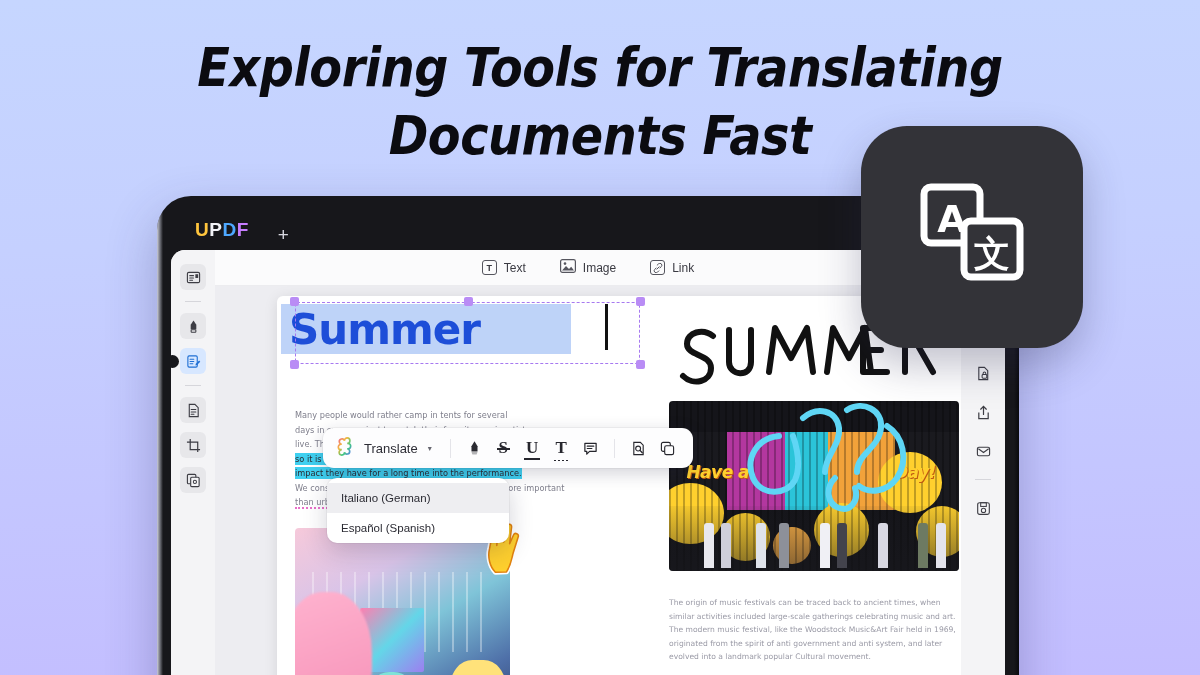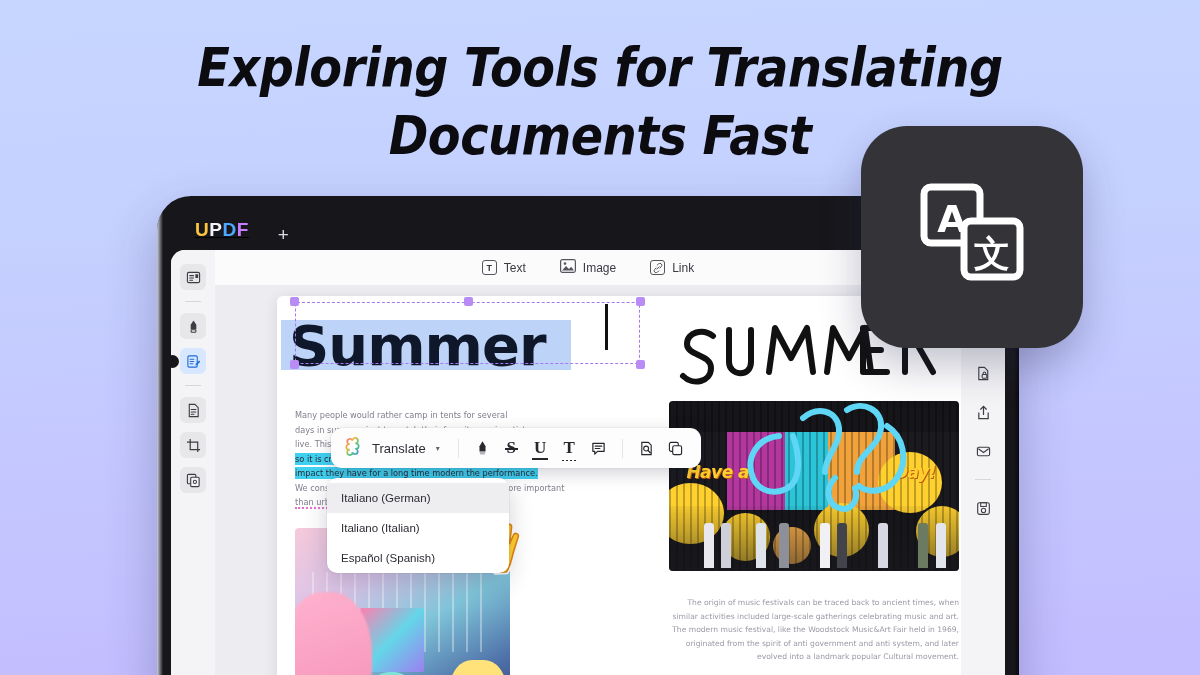--- a/index.html
+++ b/index.html
@@ -53,21 +53,21 @@
     border-radius:34px 0 0 0; opacity:.85;
   }
   .tablet::after{
     content:""; position:absolute; right:0; top:0; width:5px; height:100%;
     background:linear-gradient(270deg,#0a0a0d,rgba(10,10,13,0));
     border-radius:0 34px 0 0;
   }
 
   
   .titlebar { height:40px; display:flex; align-items:flex-end; gap:0; position:relative; }
-  .logo { font-weight:700; font-size:19px; letter-spacing:.5px; padding:0 13px 9px 24px;text-decoration:underline; }
+  .logo { font-weight:700; font-size:19px; letter-spacing:.5px; padding:0 13px 9px 24px; }
   .logo .u{color:#ffc53d}.logo .p{color:#f2f3f7}.logo .d{color:#4ea8ff}.logo .f{color:#c77dff}
   .tab {
     height:32px; min-width:178px; border-radius:10px 10px 0 0;
     background:linear-gradient(180deg,#3a3a40,#44444a);
     display:flex; align-items:center; justify-content:space-between;
     padding:0 12px 0 16px; color:#e8e8ee; font-size:12.5px;
   }
   .tab-title{ flex:1; text-align:center; letter-spacing:.2px; }
   .tab-close{ font-size:14px; color:#cfcfd6; margin-left:10px; cursor:pointer; }
   .newtab{ color:#d8d8e0; font-size:19px; padding:0 14px 6px 16px; cursor:pointer; line-height:1; }
@@ -121,24 +121,24 @@
 
   
   .selbox { position:absolute; left:18px; top:6px; width:345px; height:62px; }
   .selbox .dash {
     position:absolute; inset:0; border:1.6px dashed #a779f0; border-radius:2px;
   }
   .hdl { position:absolute; width:9px;height:9px;background:#b98cf5;border-radius:2px; }
   .hdl.tl{left:-5px;top:-5px}.hdl.tm{left:50%;margin-left:-4px;top:-5px}.hdl.tr{right:-5px;top:-5px}
   .hdl.bl{left:-5px;bottom:-5px}.hdl.br{right:-5px;bottom:-5px}
   .summer {
-    position:absolute; left:4px; top:24px; width:290px; height:50px;
+    position:absolute; left:4px; top:8px; width:290px; height:50px;
     background:#bed3f8; display:flex; align-items:center; padding-left:8px;
-    font-family:"DejaVu Sans", sans-serif; font-weight:700; font-size:56px;
-    color:#0f172a; letter-spacing:-1px;
+    font-family:"DejaVu Sans", sans-serif; font-weight:700; font-size:42px;
+    color:#1d4ed8; letter-spacing:-1px;
   }
   .caret{ position:absolute; left:328px; top:8px; width:3px;height:46px;background:#111; }
 
   
   .colL { position:absolute; left:18px; top:112px; width:350px; }
   .docp { font-size:8.2px; line-height:14.5px; color:#7f7f8c;
           font-family:"DejaVu Sans", sans-serif; }
   .hl { background:#3fd0f0; color:#2b2b33; padding:1px 0; }
   .squig { border-bottom:2px dotted #e86fc9; }
 
@@ -154,21 +154,21 @@
   .photoL .blob{position:absolute;left:-6%;top:32%;width:42%;height:68%;border-radius:45%;
       background:linear-gradient(160deg,#ffb3cf,#f58fb6);filter:blur(1px);}
   .photoL .blob2{position:absolute;left:34%;bottom:2%;width:22%;height:26%;border-radius:45%;
       background:#7fe3d8;}
   .photoL .blob3{position:absolute;right:2%;bottom:0;width:26%;height:34%;border-radius:40%;
       background:#ffe27a;}
   .peace {
     position:absolute; left:196px; top:215px; width:68px; height:70px; z-index:5;
   }
 
-  .colR { position:absolute; left:392px; top:300px; width:290px;text-align:right; }
+  .colR { position:absolute; left:392px; top:300px; width:290px; }
   .docp2 { font-size:7.6px; line-height:13.5px; color:#9a9aa6;
            font-family:"DejaVu Sans", sans-serif; }
 
   
   .mural {
     position:absolute; left:392px; top:105px; width:290px; height:170px;
     border-radius:4px; overflow:hidden; background:#15151a;
   }
   .mural .band{position:absolute;left:0;right:0;top:18%;height:46%;
      background:linear-gradient(90deg,#1a1a1f 0 20%,#b3379f 20% 40%,#2bc4d9 40% 55%,#f2a23a 55% 78%,#1a1a1f 78%);}
@@ -185,21 +185,21 @@
      background:linear-gradient(180deg,rgba(25,25,30,.05),rgba(25,25,30,.55));}
   .mural .person{position:absolute;bottom:2%;width:10px;height:26%;border-radius:3px 3px 0 0;}
 
   .sumink { position:absolute; left:392px; top:18px; width:300px; height:95px;
             pointer-events:none; z-index:6; }
   .bluink { position:absolute; left:440px; top:78px; width:230px; height:150px;
             pointer-events:none; z-index:7; }
 
   
   .ttbar {
-    position:absolute; left:116px; top:178px; z-index:30;
+    position:absolute; left:108px; top:178px; z-index:30;
     height:40px; background:#fdfdfe; border-radius:11px;
     box-shadow:0 5px 18px rgba(30,30,60,.20), 0 0 0 1px rgba(0,0,0,.04);
     display:flex; align-items:center; padding:0 12px; gap:2px;text-align:center;
   }
   .ttbar .lbl{ font-size:13px; color:#2d2d35; margin:0 8px 0 8px; }
   .ttbar .caretdn{ font-size:8px; color:#66666f; margin-right:8px; cursor:pointer; }
   .vdiv{ width:1px; height:19px; background:#e4e4e9; margin:0 8px; }
   .titm{ width:27px;height:27px;display:flex;align-items:center;justify-content:center;
          cursor:pointer;color:#26262d;font-size:15px; border-radius:6px; }
   .titm.serif{ font-family:"Liberation Serif", serif; font-weight:700; font-size:17px; }
@@ -331,21 +331,21 @@
           <span class="hdl tr"></span>
           <span class="hdl bl"></span>
           <span class="hdl br"></span>
         </div>
 
         <div class="colL">
           <div class="docp">Many people would rather camp in tents for several</div>
           <div class="docp">days in summer, just to watch their favorite music artist</div>
           <div class="docp">live. This year, the music festival returned in full swing</div>
           <div class="docp"><span class="hl">so it is crucial to understand the social and economic</span></div>
-          <div class="docp"><span class="hl">impact they have for a long time modern the performance.</span></div>
+          <div class="docp"><span class="hl">impact they have for a long time into the performance.</span></div>
           <div class="docp">We consider entertainment and financial benefits more important</div>
           <div class="docp"><span class="squig">than urban inequality?</span></div>
         </div>
 
         <div class="photoL">
           <div class="rig"></div>
             <div class="scr"></div>
           <div class="blob"></div>
             <div class="blob2"></div>
             <div class="blob3"></div>
@@ -458,21 +458,20 @@
         <span class="titm">
           <svg width="15" height="15" viewBox="0 0 16 16">
             <rect x="1.5" y="1.5" width="9.5" height="9.5" rx="1.8" fill="none" stroke="#26262d" stroke-width="1.2"></rect>
             <rect x="5" y="5" width="9.5" height="9.5" rx="1.8" fill="#fdfdfe" stroke="#26262d" stroke-width="1.2"></rect>
           </svg>
         </span>
       </div>
 
       <div class="langs">
         <div class="lang hover">Italiano (German)</div>
-        <div class="lang">Italiano (Italian)</div>
         <div class="lang">Español (Spanish)</div>
 
       </div>
     </div>
 
     <div class="railR">
       <div class="rail-ico">
         <svg width="15" height="15" viewBox="0 0 16 16">
           <path d="M3 1.5h6L12.5 5v9.5H3Z" fill="none" stroke="currentColor" stroke-width="1.2"></path>
           <rect x="6.5" y="9" width="5" height="4" rx="1" fill="none" stroke="currentColor" stroke-width="1.1"></rect>

